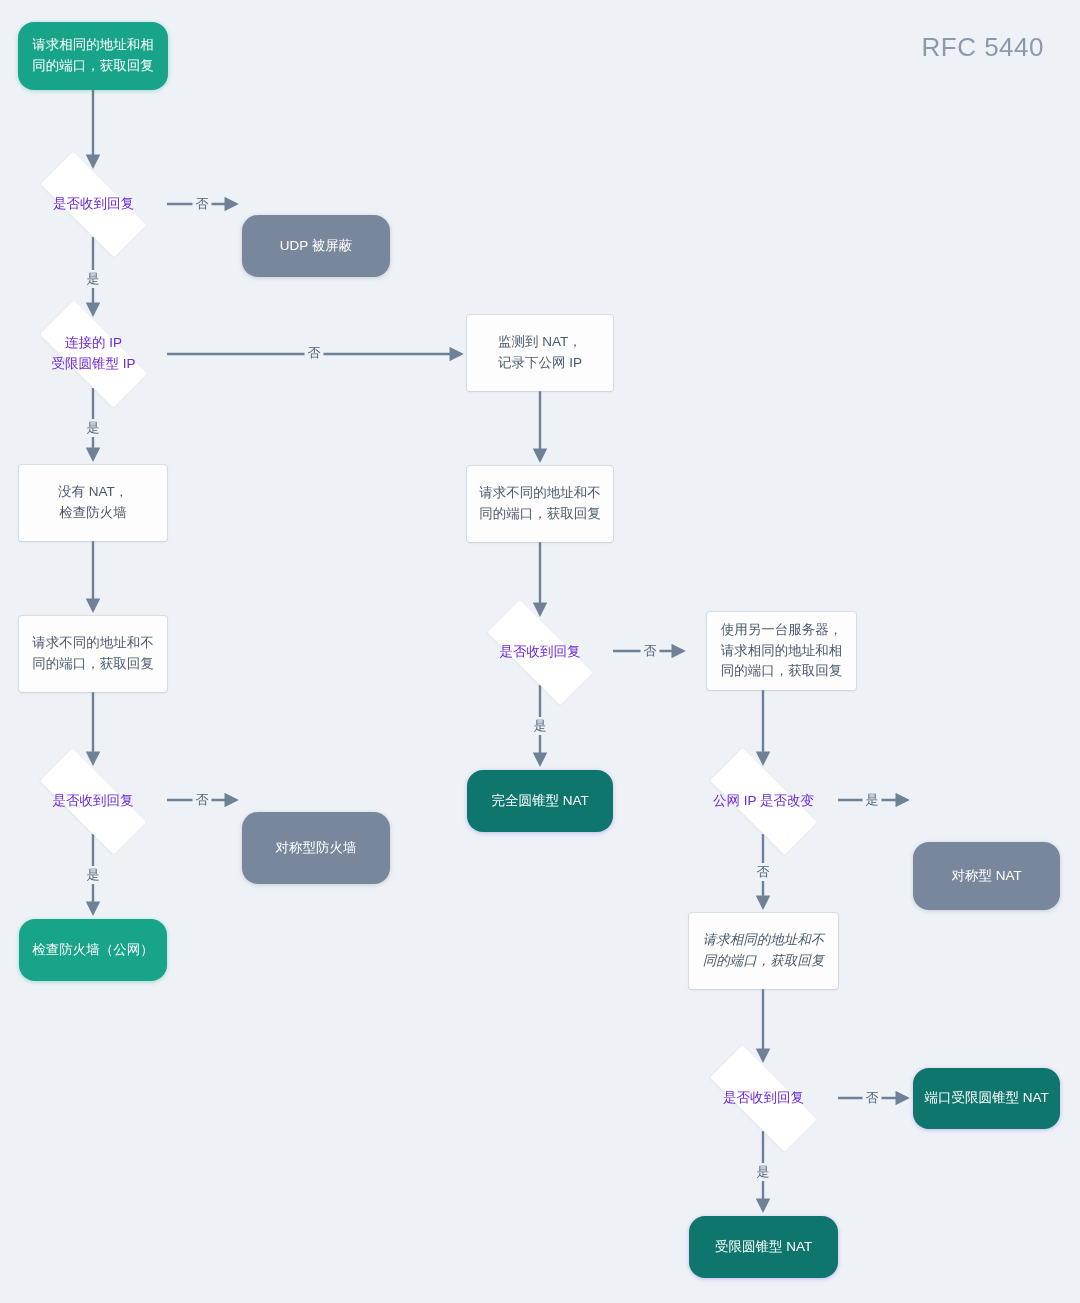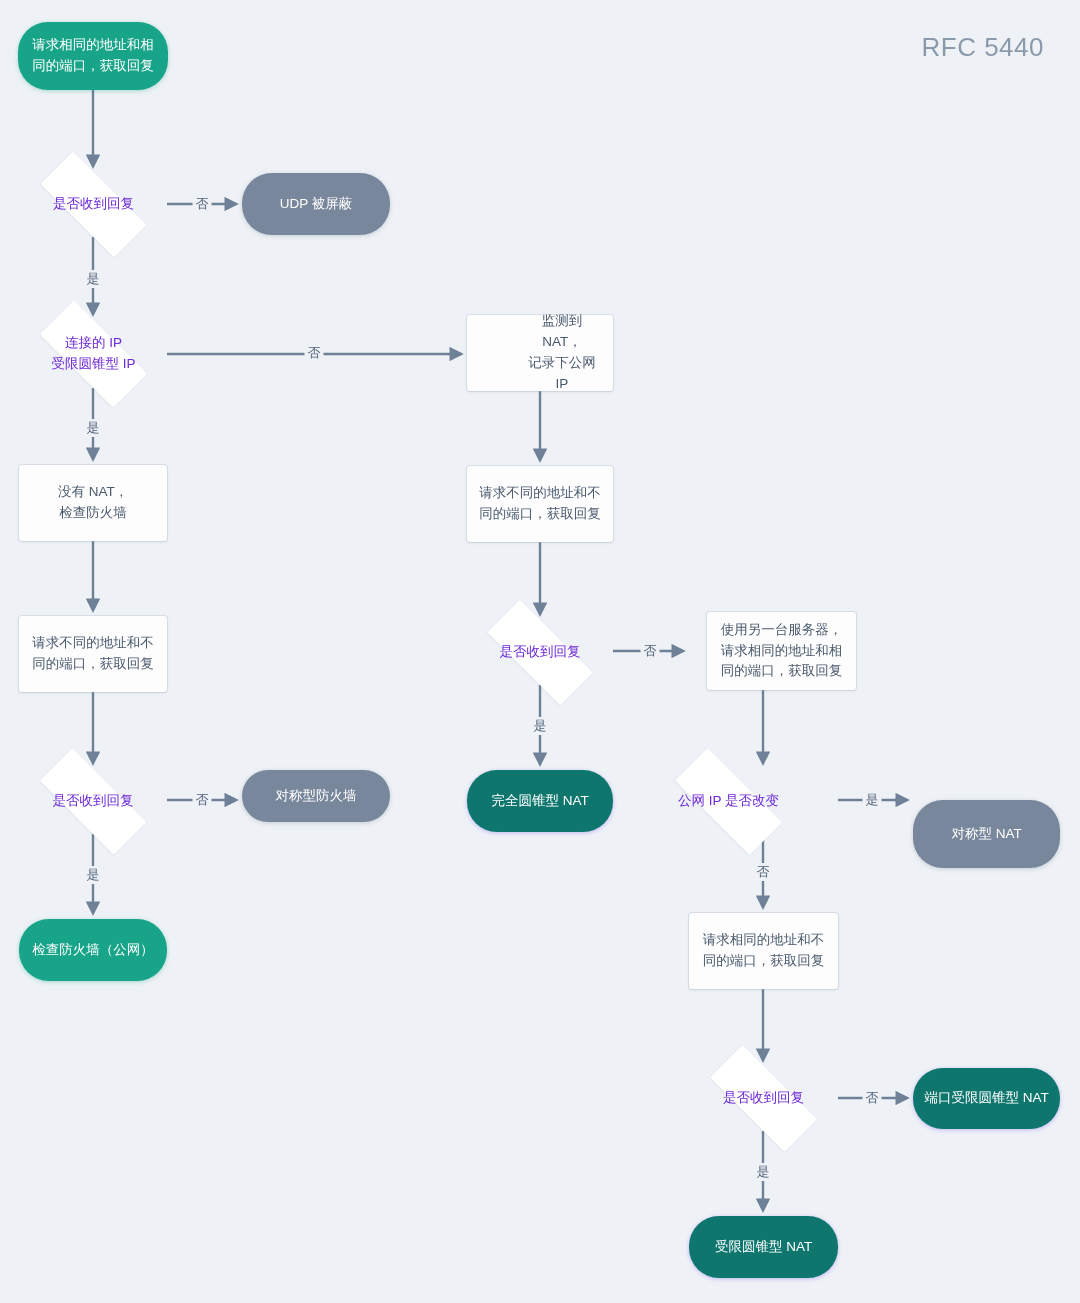--- a/index.html
+++ b/index.html
@@ -40,23 +40,23 @@
   }
   .dec .dshape{
     position:absolute;left:0;top:0;width:100%;height:100%;
     background:#ffffff;
     transform:rotate(45deg) scale(.707);
     border-radius:3px;
     box-shadow:0 1px 3px rgba(80,100,120,.12);
   }
   .dec .lbl{position:relative;z-index:2;}
   
-  .pill{border-radius:30px;color:#ffffff;}
+  .pill{border-radius:16px;color:#ffffff;}
   .pill.teal{background:#18a488;box-shadow:0 1px 4px rgba(24,164,136,.35);}
-  .pill.gray{background:#78879b;box-shadow:0 1px 4px rgba(120,135,155,.35);}
+  .pill.gray{background:#78879b;box-shadow:0 1px 4px rgba(120,135,155,.35);margin-top:42px;}
   .pill.purple{background:#0f766e;box-shadow:0 1px 4px rgba(106,77,240,.35);}
 
   .edge-label{
     position:absolute;
     font-size:13px;color:#53637a;
     background:#eef2f6;
     padding:0 3px;
     transform:translate(-50%,-50%);
     white-space:nowrap;
   }
@@ -106,21 +106,21 @@
         <span class="lbl">是否收到回复</span>
       </div>
       <div class="node pill gray" style="left: 242px; top: 173px; width: 148px; height: 62px;">
         <span class="lbl">UDP 被屏蔽</span>
       </div>
       <div class="node dec" style="left: 20px; top: 320px; width: 147px; height: 68px;">
         <div class="dshape"></div>
         <span class="lbl">连接的 IP
 受限圆锥型 IP</span>
       </div>
-      <div class="node proc" style="left: 467px; top: 315px; width: 146px; height: 76px; padding-left: 44px;">
+      <div class="node proc" style="left: 467px; top: 315px; width: 146px; height: 76px;">
         <span class="lbl">监测到 NAT，
 记录下公网 IP</span>
       </div>
       <div class="node proc" style="left: 19px; top: 465px; width: 148px; height: 76px;">
         <span class="lbl">没有 NAT，
 检查防火墙</span>
       </div>
       <div class="node proc" style="left: 467px; top: 466px; width: 146px; height: 76px;">
         <span class="lbl">请求不同的地址和不同的端口，获取回复</span>
       </div>
@@ -131,37 +131,37 @@
         <div class="dshape"></div>
         <span class="lbl">是否收到回复</span>
       </div>
       <div class="node proc" style="left: 689px; top: 612px; width: 149px; height: 78px; margin-left: 18px;">
         <span class="lbl">使用另一台服务器，请求相同的地址和相同的端口，获取回复</span>
       </div>
       <div class="node dec" style="left: 19px; top: 769px; width: 148px; height: 65px;">
         <div class="dshape"></div>
         <span class="lbl">是否收到回复</span>
       </div>
-      <div class="node pill gray" style="left: 242px; top: 770px; width: 148px; height: 52px;">
+      <div class="node pill gray" style="left: 242px; top: 770px; width: 148px; height: 72px;">
         <span class="lbl">对称型防火墙</span>
       </div>
       <div class="node pill purple" style="left: 467px; top: 770px; width: 146px; height: 62px;">
         <span class="lbl">完全圆锥型 NAT</span>
       </div>
-      <div class="node dec" style="left: 654px; top: 769px; width: 149px; height: 65px;">
+      <div class="node dec" style="left: 689px; top: 769px; width: 149px; height: 65px;">
         <div class="dshape"></div>
         <span class="lbl">公网 IP 是否改变</span>
       </div>
       <div class="node pill gray" style="left: 913px; top: 800px; width: 147px; height: 68px;">
         <span class="lbl">对称型 NAT</span>
       </div>
       <div class="node pill teal" style="left: 19px; top: 919px; width: 148px; height: 62px;">
         <span class="lbl">检查防火墙（公网）</span>
       </div>
-      <div class="node proc" style="left: 689px; top: 913px; width: 149px; height: 76px;">
+      <div class="node proc" style="left: 689px; top: 913px; width: 149px; height: 76px; font-style: italic;">
         <span class="lbl">请求相同的地址和不同的端口，获取回复</span>
       </div>
       <div class="node dec" style="left: 689px; top: 1066px; width: 149px; height: 65px;">
         <div class="dshape"></div>
         <span class="lbl">是否收到回复</span>
       </div>
       <div class="node pill purple" style="left: 913px; top: 1068px; width: 147px; height: 61px;">
         <span class="lbl">端口受限圆锥型 NAT</span>
       </div>
       <div class="node pill purple" style="left: 689px; top: 1216px; width: 149px; height: 62px;">

